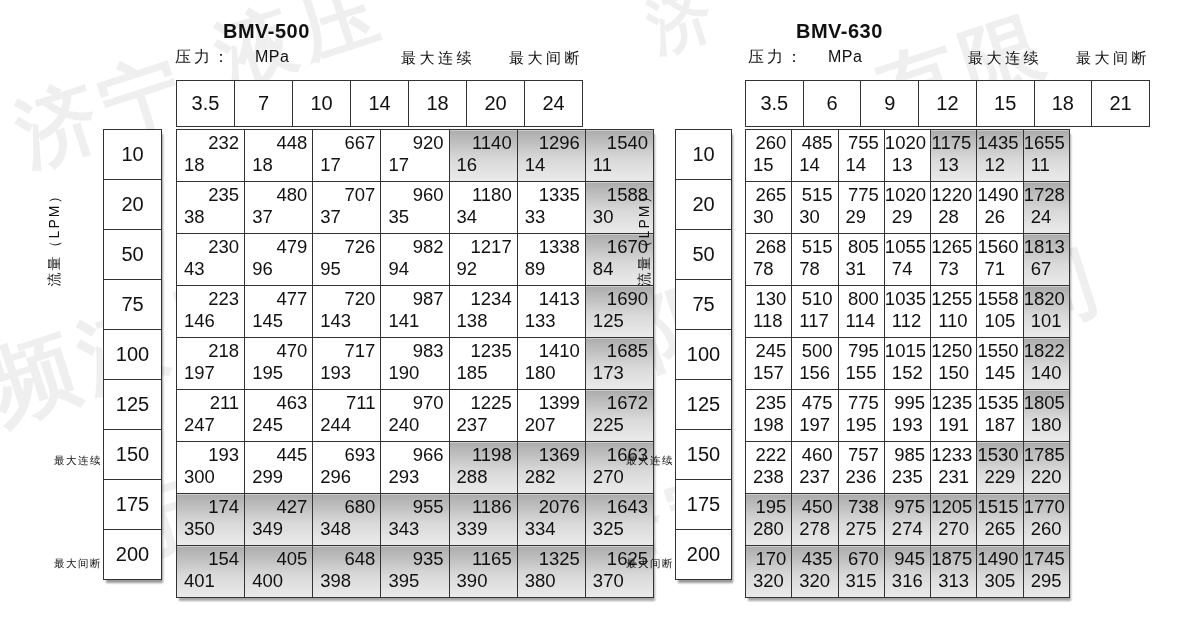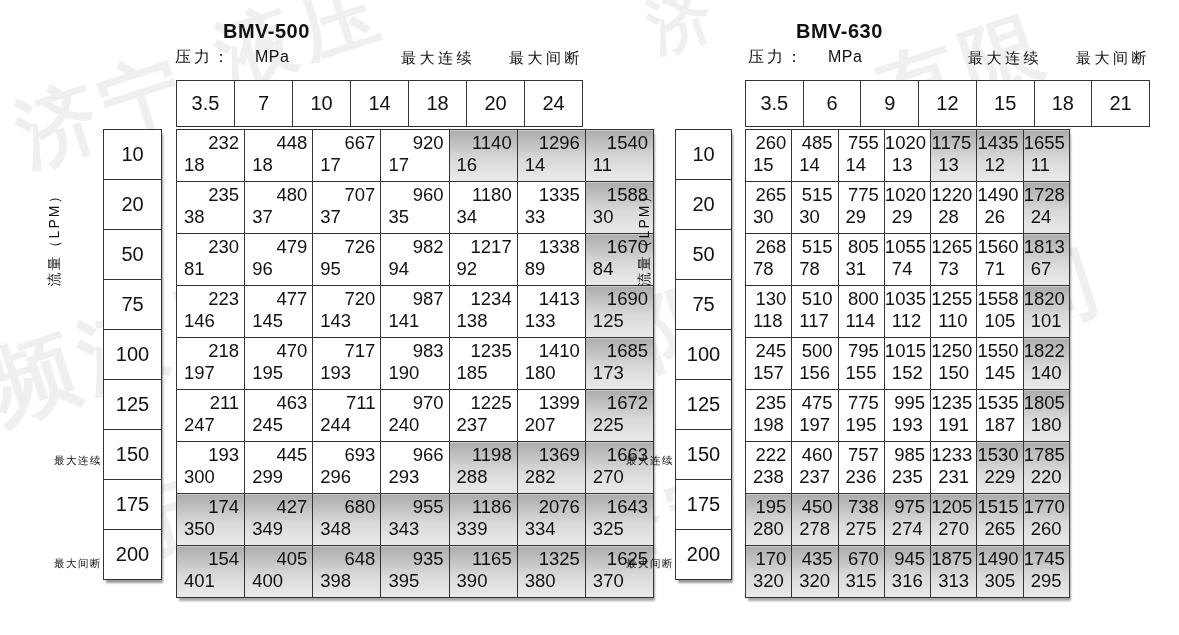--- a/index.html
+++ b/index.html
@@ -192,21 +192,21 @@
               <div class="l2">33</div>
             </td>
             <td class="sh">
               <div class="l1">1588</div>
               <div class="l2">30</div>
             </td>
           </tr>
           <tr>
             <td>
               <div class="l1">230</div>
-              <div class="l2">81</div>
+              <div class="l2">43</div>
             </td>
             <td>
               <div class="l1">479</div>
               <div class="l2">96</div>
             </td>
             <td>
               <div class="l1">726</div>
               <div class="l2">95</div>
             </td>
             <td>

